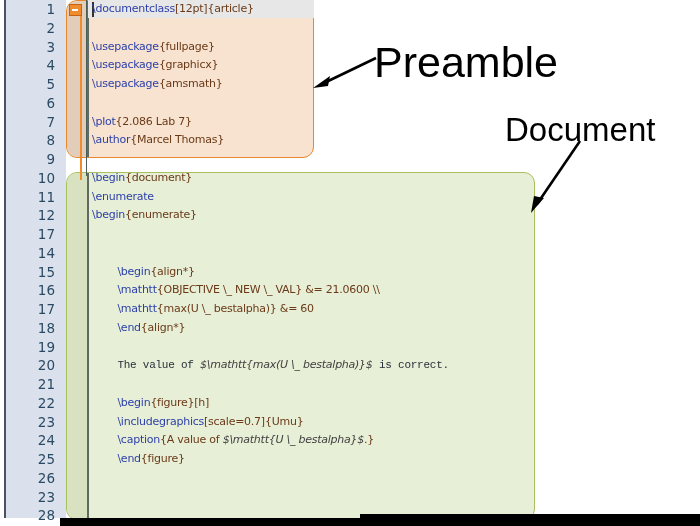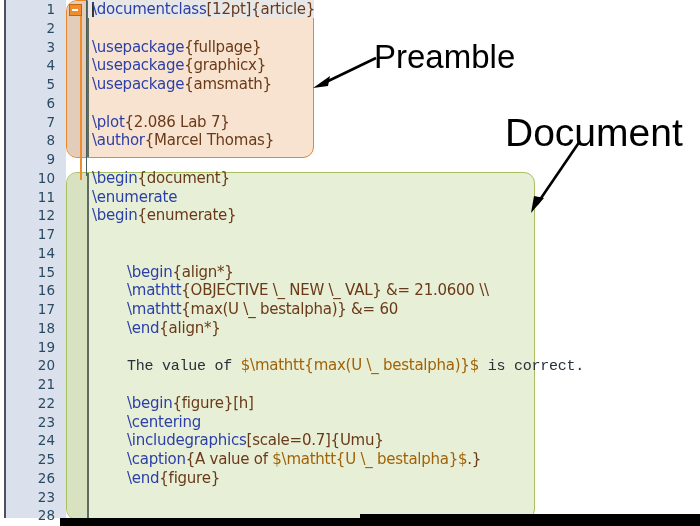--- a/index.html
+++ b/index.html
@@ -148,21 +148,21 @@
   .code-layer {
     position: absolute;
     left: 92px; top: 0;
     width: 608px; height: 518px;
   }
   .code-line {
     height: 18.75px;
     line-height: 18.75px;
     white-space: pre;
     font-family: "DejaVu Sans", sans-serif;
-    font-size: 15px;
+    font-size: 11px;
     color: #2b2b2b;
     letter-spacing: -0.25px;
   }
   
   .current-line-hl {
     position: absolute;
     left: 88px; top: 0;
     width: 226px; height: 18px;
     background: #e7e7e7;
   }
@@ -171,21 +171,21 @@
     position: absolute;
     left: 92px; top: 2px;
     width: 1.5px; height: 15px;
     background: #333333;
   }
 
   
   .t-cmd   { color: #2b3fa8; }   
   .t-arg   { color: #6a3a18; }   
   .t-plain { color: #26303a; font-family: Liberation Mono, monospace; }   
-  .t-math  { color: #a16207; }
+  .t-math  { color: #404040; font-style: italic; }
 
   
   .black-bar {
     position: absolute;
     left: 60px; top: 518px;
     width: 640px; height: 8px;
     background: #000000;
   }
   .black-bar-2 {
     position: absolute;
@@ -197,25 +197,25 @@
   
   .annotation {
     position: absolute;
     font-family: "Liberation Sans", sans-serif;
     font-weight: 400;
     color: #000000;
     white-space: nowrap;
   }
   #ann-preamble {
     left: 374px; top: 38px;
-    font-size: 33px;
+    font-size: 43px;
   }
   #ann-document {
     left: 505px; top: 111px;
-    font-size: 39px;
+    font-size: 33px;
   }
   .arrow-svg {
     position: absolute;
     pointer-events: none;
   }
   #arrow-preamble { left: 310px; top: 56px; }
   #arrow-document { left: 520px; top: 138px; }
 </style>
 </head>
 <body>
@@ -295,21 +295,20 @@
       <div class="code-line">&nbsp;</div>
       <div class="code-line">&nbsp;</div>
       <div class="code-line"><span class="t-plain">    </span><span class="t-cmd">\begin</span><span class="t-arg">{align*}</span></div>
       <div class="code-line"><span class="t-plain">    </span><span class="t-cmd">\mathtt</span><span class="t-arg">{OBJECTIVE \_ NEW \_ VAL} &amp;= 21.0600 \\</span></div>
       <div class="code-line"><span class="t-plain">    </span><span class="t-cmd">\mathtt</span><span class="t-arg">{max(U \_ bestalpha)} &amp;= 60</span></div>
       <div class="code-line"><span class="t-plain">    </span><span class="t-cmd">\end</span><span class="t-arg">{align*}</span></div>
       <div class="code-line">&nbsp;</div>
       <div class="code-line"><span class="t-plain">    The value of </span><span class="t-math">$\mathtt{max(U \_ bestalpha)}$</span><span class="t-plain"> is correct.</span></div>
       <div class="code-line">&nbsp;</div>
       <div class="code-line"><span class="t-plain">    </span><span class="t-cmd">\begin</span><span class="t-arg">{figure}[h]</span></div>
-      <div class="code-line"><span class="t-plain">    </span><span class="t-cmd">\centering</span></div>
       <div class="code-line"><span class="t-plain">    </span><span class="t-cmd">\includegraphics</span><span class="t-arg">[scale=0.7]{Umu}</span></div>
       <div class="code-line"><span class="t-plain">    </span><span class="t-cmd">\caption</span><span class="t-arg">{A value of </span><span class="t-math">$\mathtt{U \_ bestalpha}$</span><span class="t-arg">.}</span></div>
       <div class="code-line"><span class="t-plain">    </span><span class="t-cmd">\end</span><span class="t-arg">{figure}</span></div>
       <div class="code-line">&nbsp;</div>
     </div>
 
   <div class="black-bar"></div>
   <div class="black-bar-2"></div>
 
   <svg class="arrow-svg" id="arrow-preamble" width="70" height="34">

